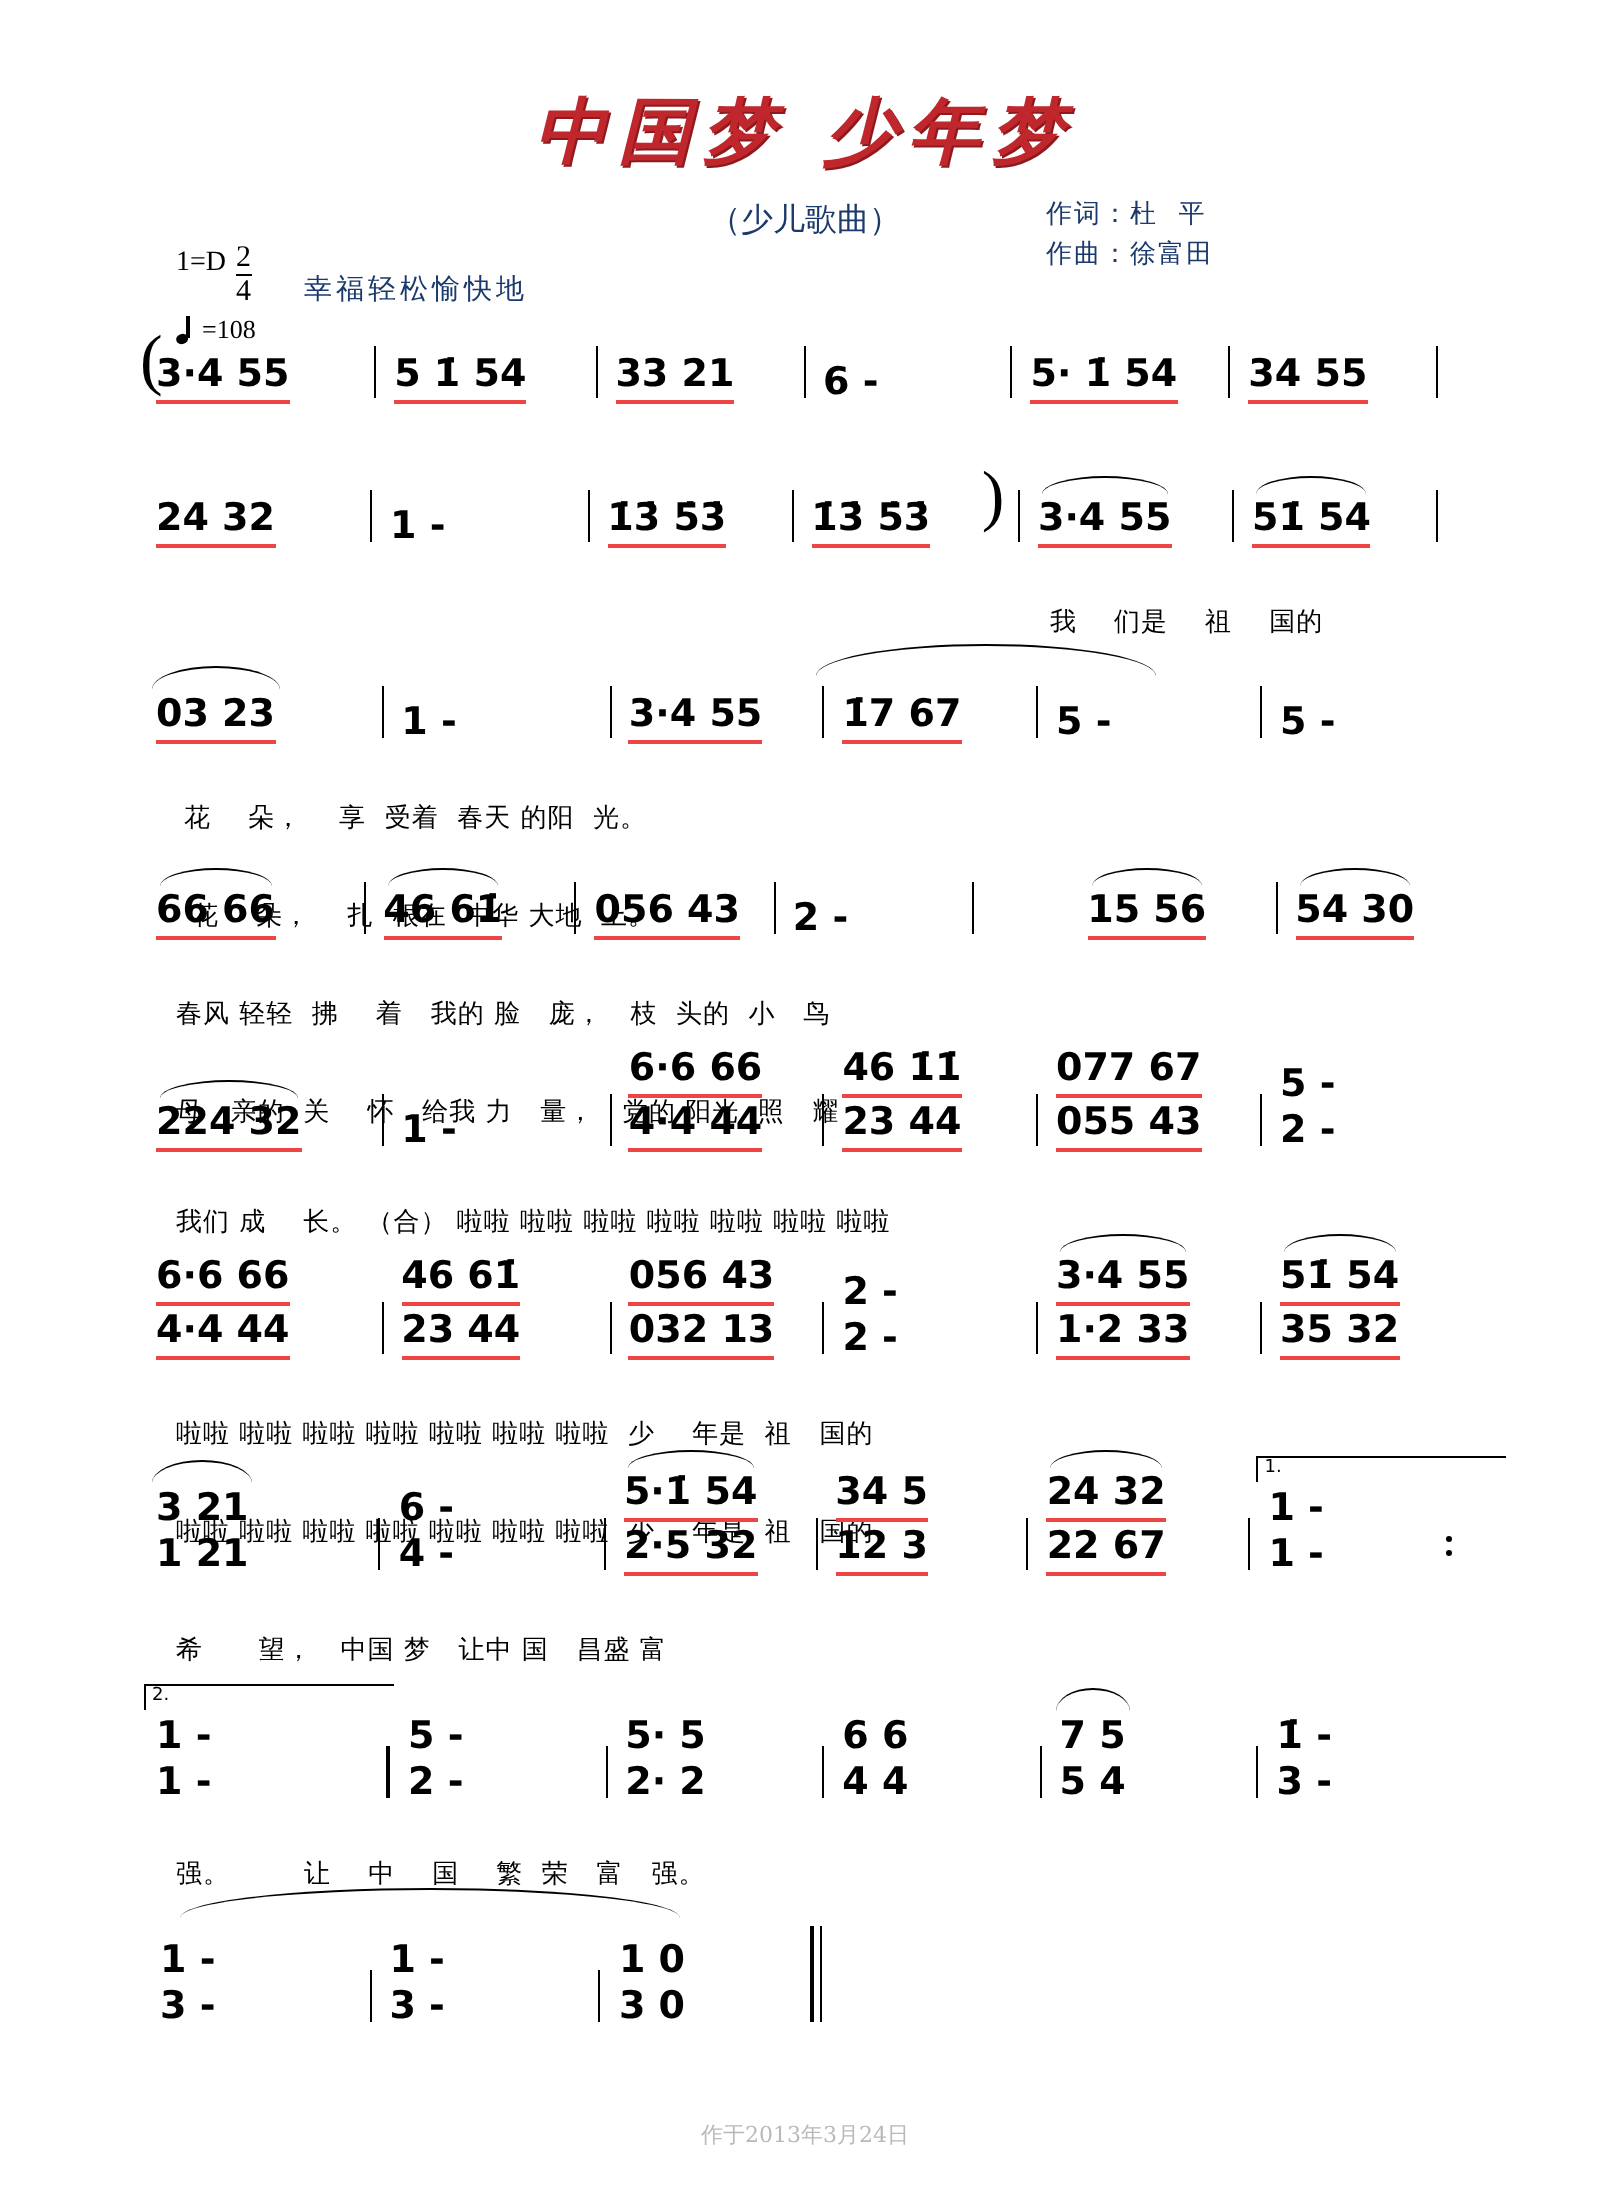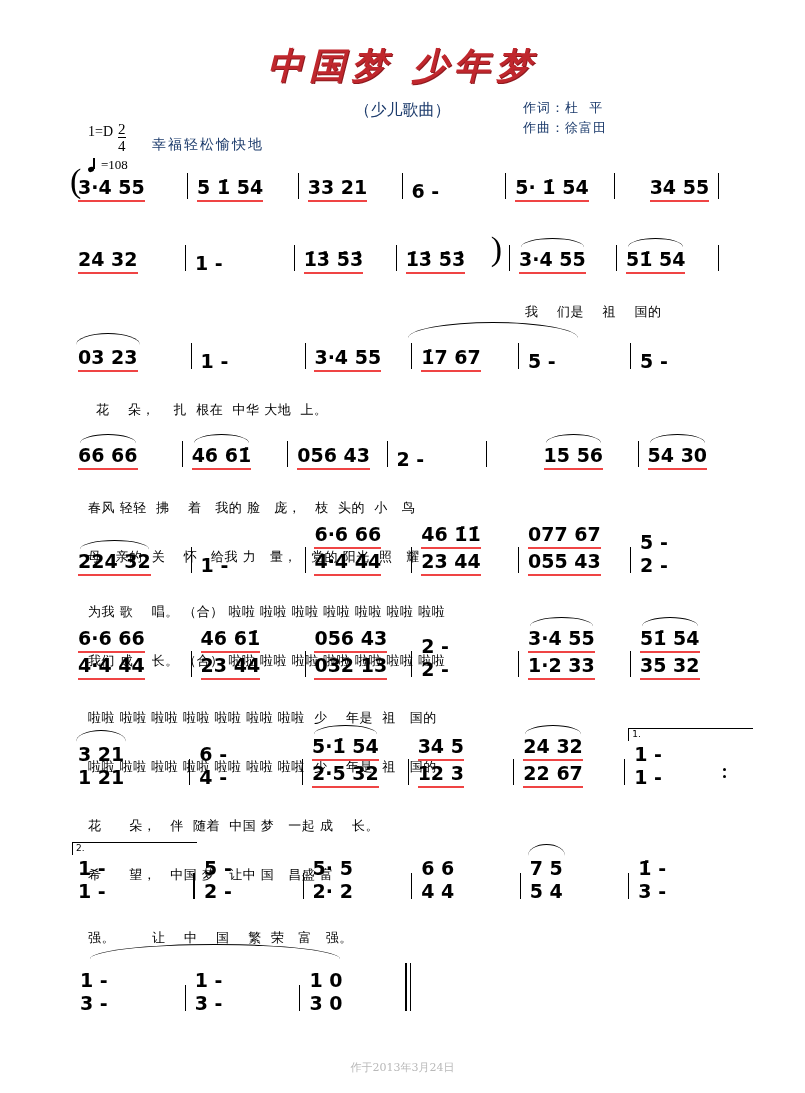--- a/index.html
+++ b/index.html
@@ -301,21 +301,21 @@
           <span class="voice">6 -</span>
         </span>
       </div>
       <span class="barline"></span>
       <div class="measure" style="width:106px;">
         <span class="ng">
           <span class="voice u1">5· 1̇ 54</span>
         </span>
       </div>
       <span class="barline"></span>
-      <div class="measure" style="width:100px;justify-content:flex-end;">
+      <div class="measure" style="width:100px;">
         <span class="ng">
           <span class="voice u1">34 55</span>
         </span>
       </div>
       <span class="barline"></span>
     </div>
   </div>
 
   <div class="system" style="top:240px;height:34px;">
     <div class="measures">
@@ -399,20 +399,21 @@
       <span class="barline"></span>
       <div class="measure" style="width:100px;">
         <span class="ng">
           <span class="voice">5 -</span>
         </span>
       </div>
     </div>
     <div class="phrase-arc" style="left:330px; top:-16px; width:170px; height:15px;"></div>
   </div>
   <div class="lyrics" style="top:370px;">
+    <div class="lyr-row"><span class="lyr" style="left:14px;">花    朵，    享  受着  春天 的阳  光。</span></div>
     <div class="lyr-row"><span class="lyr" style="left:18px;">花    朵，    扎  根在  中华 大地  上。</span></div>
   </div>
 
   <div class="system" style="top:436px;height:34px;">
     <div class="measures">
       <div class="measure" style="width:118px;">
         <span class="ng">
           <span class="slur"></span>
           <span class="voice u1">66 66</span>
         </span>
@@ -495,21 +496,20 @@
       <span class="barline"></span>
       <div class="measure" style="width:100px;">
         <span class="ng twovoice">
           <span class="voice">5 -</span>
           <span class="voice lower">2 -</span>
         </span>
       </div>
     </div>
   </div>
   <div class="lyrics" style="top:572px;">
-    <div class="lyr-row"><span class="lyr" style="left:10px;">为我 歌    唱。 （合） 啦啦 啦啦 啦啦 啦啦 啦啦 啦啦 啦啦</span></div>
     <div class="lyr-row"><span class="lyr" style="left:10px;">我们 成    长。 （合） 啦啦 啦啦 啦啦 啦啦 啦啦 啦啦 啦啦</span></div>
   </div>
 
   <div class="system" style="top:624px;height:56px;">
     <div class="measures">
       <div class="measure" style="width:118px;">
         <span class="ng twovoice">
           <span class="voice u1">6·6 66</span>
           <span class="voice lower u1">4·4 44</span>
         </span>
@@ -607,21 +607,20 @@
           <span class="voice lower">1 -</span>
         </span>
       </div>
       <span class="repeat-dots">
           <i></i>
           <i></i>
         </span>
     </div>
   </div>
   <div class="lyrics" style="top:786px;">
-    <div class="lyr-row"><span class="lyr" style="left:10px;">花      朵，   伴  随着  中国 梦   一起 成    长。</span></div>
     <div class="lyr-row"><span class="lyr" style="left:10px;">希      望，   中国 梦   让中 国   昌盛 富</span></div>
   </div>
 
   <div class="system" style="top:846px;height:56px;">
     <div class="measures">
       <div class="measure" style="width:118px; position:relative;">
         <div class="volta" style="left:-6px; top:-16px; width:124px;">
           <span class="volta-label">2.</span>
         </div>
         <span class="ng twovoice">

